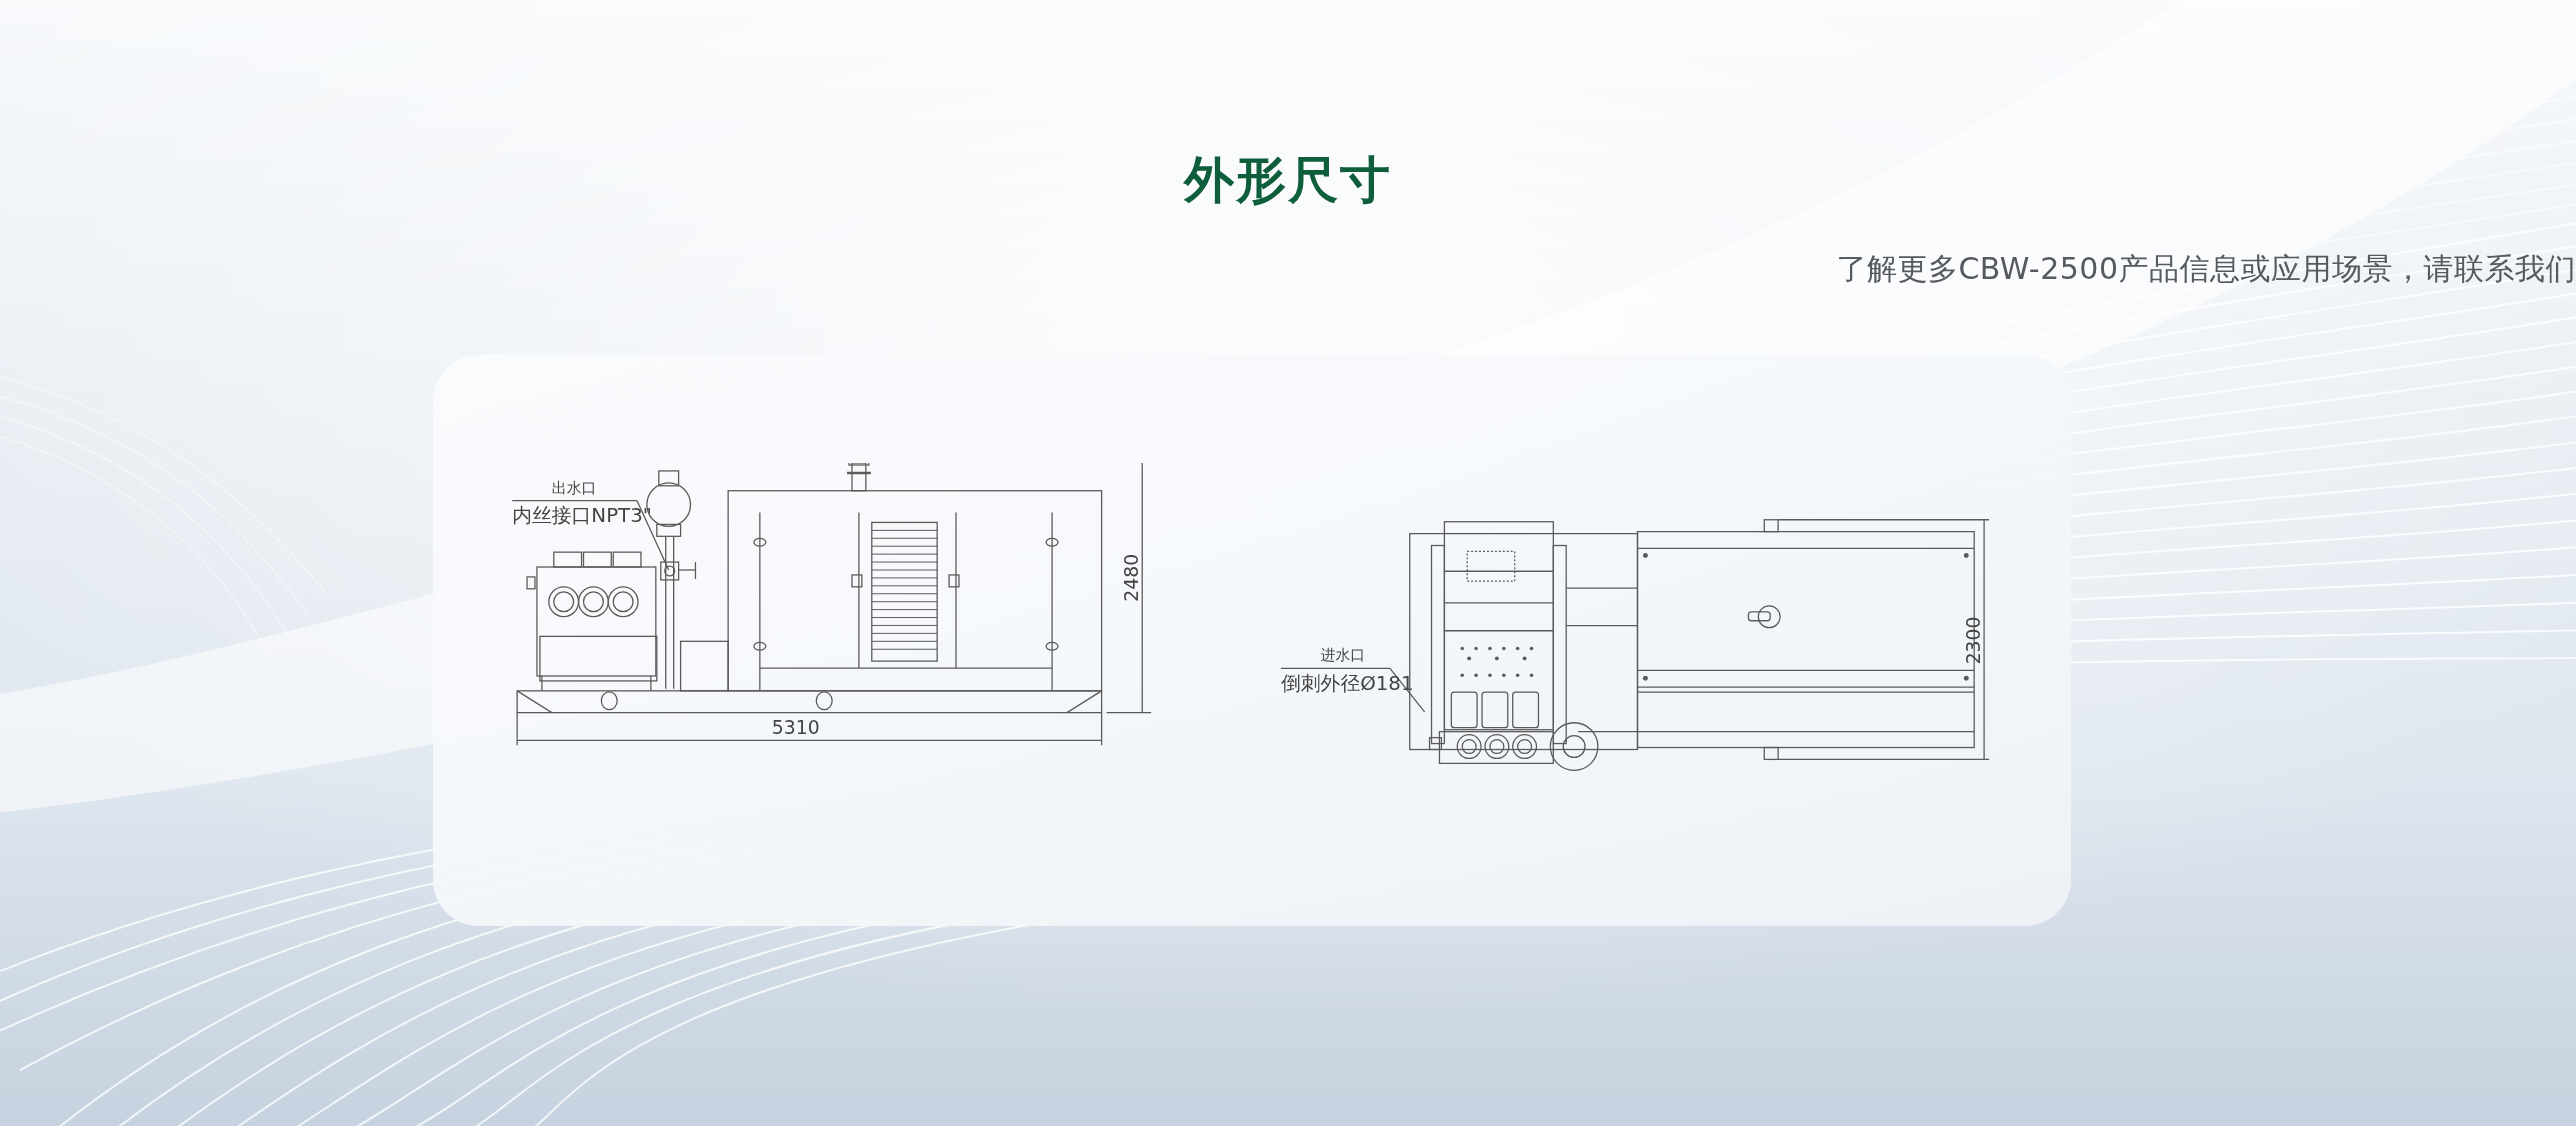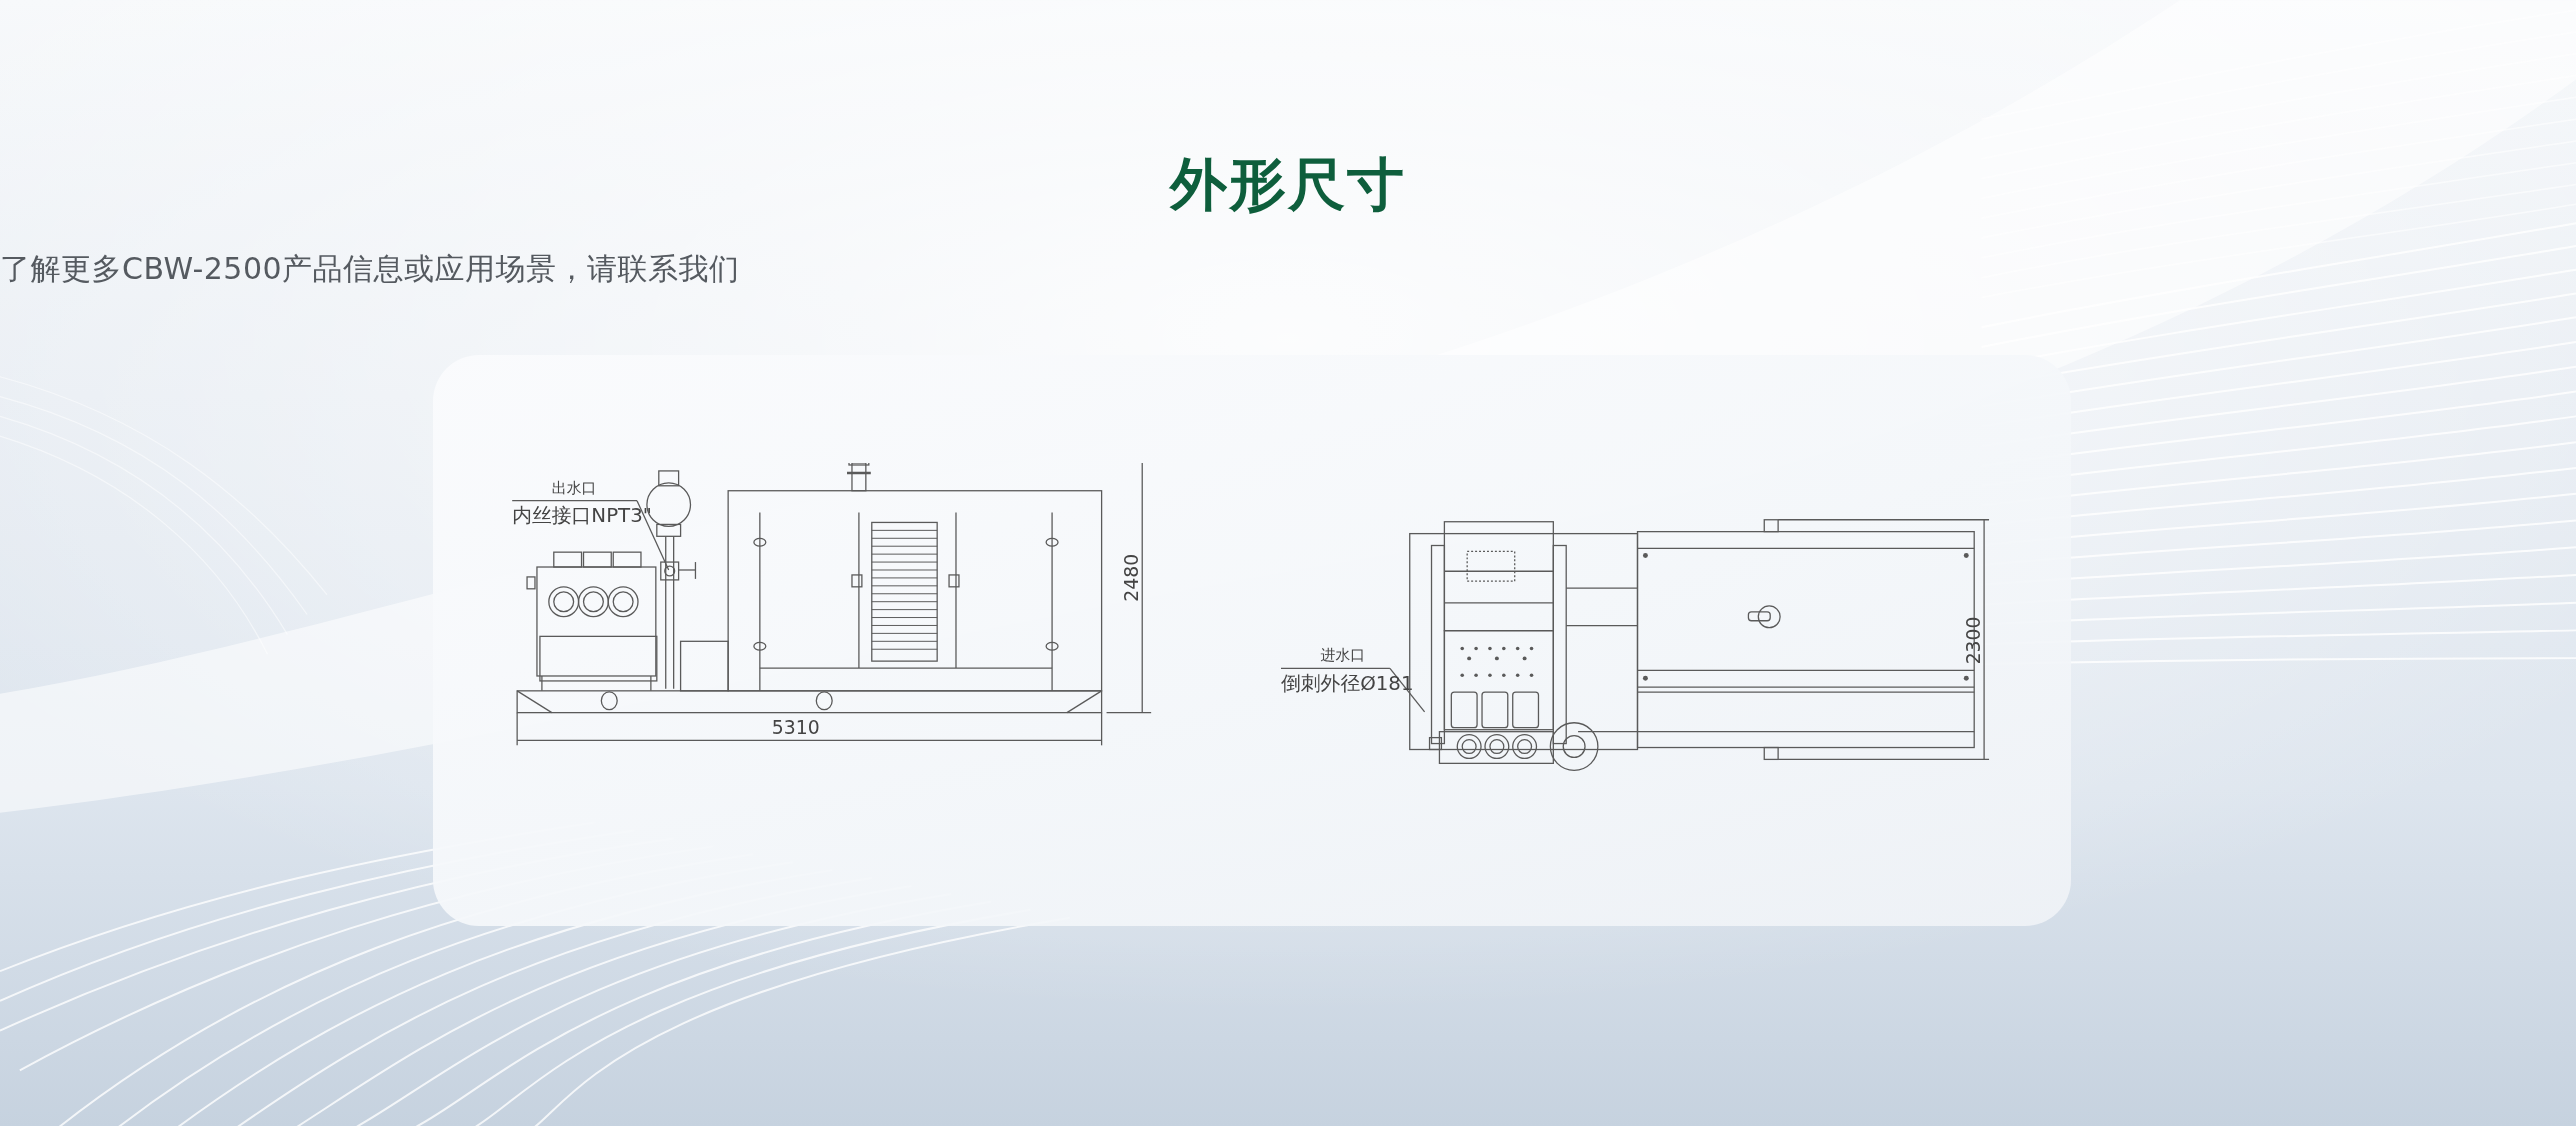--- a/index.html
+++ b/index.html
@@ -4,24 +4,24 @@
 <style>
   html, body { margin: 0; padding: 0; }
   body {
     width: 2576px; height: 1127px; overflow: hidden; position: relative;
     font-family: "DejaVu Sans", "Liberation Sans", sans-serif;
     background: linear-gradient(180deg, #f7f9fb 0%, #e8edf3 35%, #dde5ee 70%, #c6d2df 100%);
   }
   .bg-layer { position: absolute; inset: 0; pointer-events: none; }
   .title {
     position: absolute; left: 0; right: 0; top: 147px; text-align: center;
-    font-size: 57px; font-weight: bold; letter-spacing: 2px;
+    font-size: 50px; font-weight: bold; letter-spacing: 2px;
   }
   .subtitle {
-    position: absolute; left: 0; right: 0; top: 249px; text-align: left;
+    position: absolute; left: 0; right: 0; top: 249px; text-align: right;
     font-size: 30px; color: #555a60; letter-spacing: 0.5px;
   }
   .card {
     position: absolute; left: 433px; top: 355px; width: 1638px; height: 571px;
     border-radius: 46px;
     background: linear-gradient(160deg, rgba(250,251,253,0.97) 0%, rgba(244,247,250,0.93) 60%, rgba(240,243,247,0.9) 100%);
     overflow: hidden;
   }
   .drawing { position: absolute; }
   .drawing svg { display: block; }

